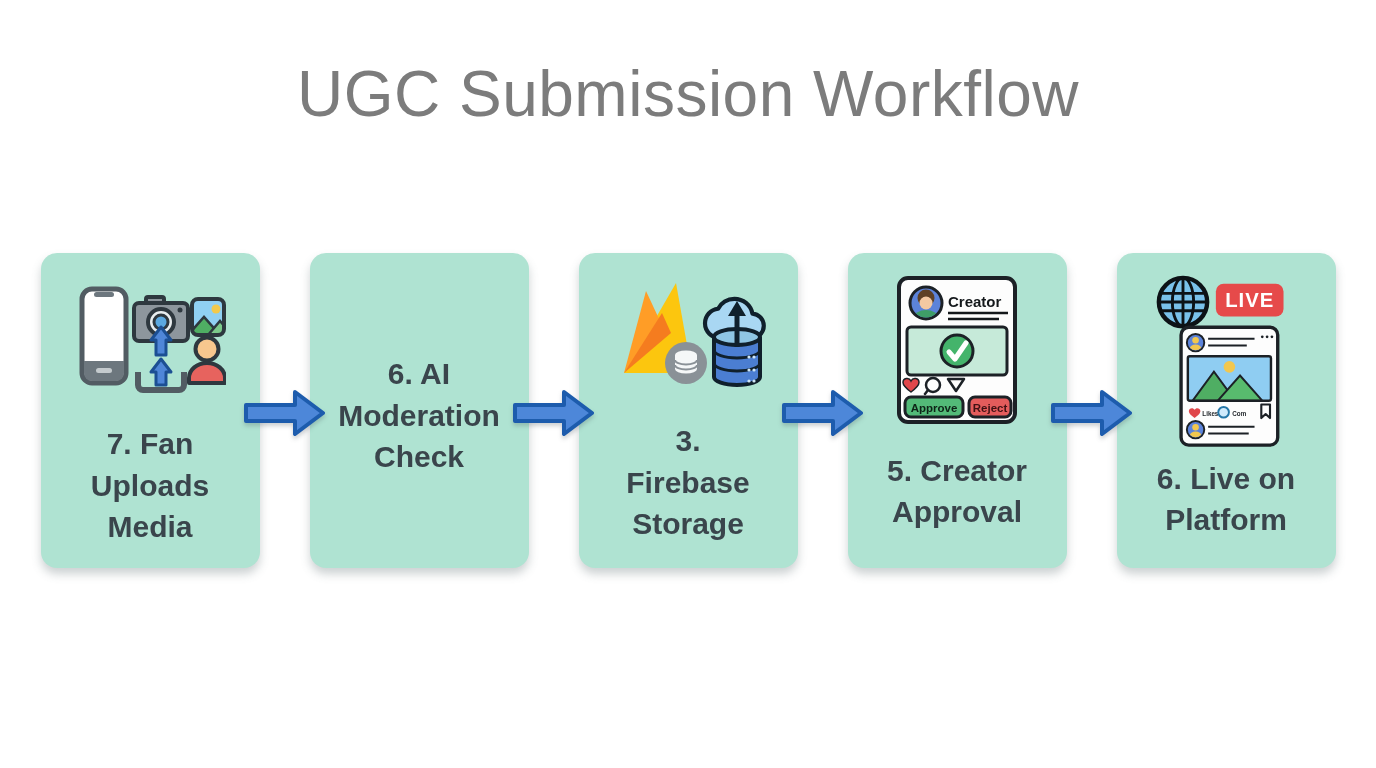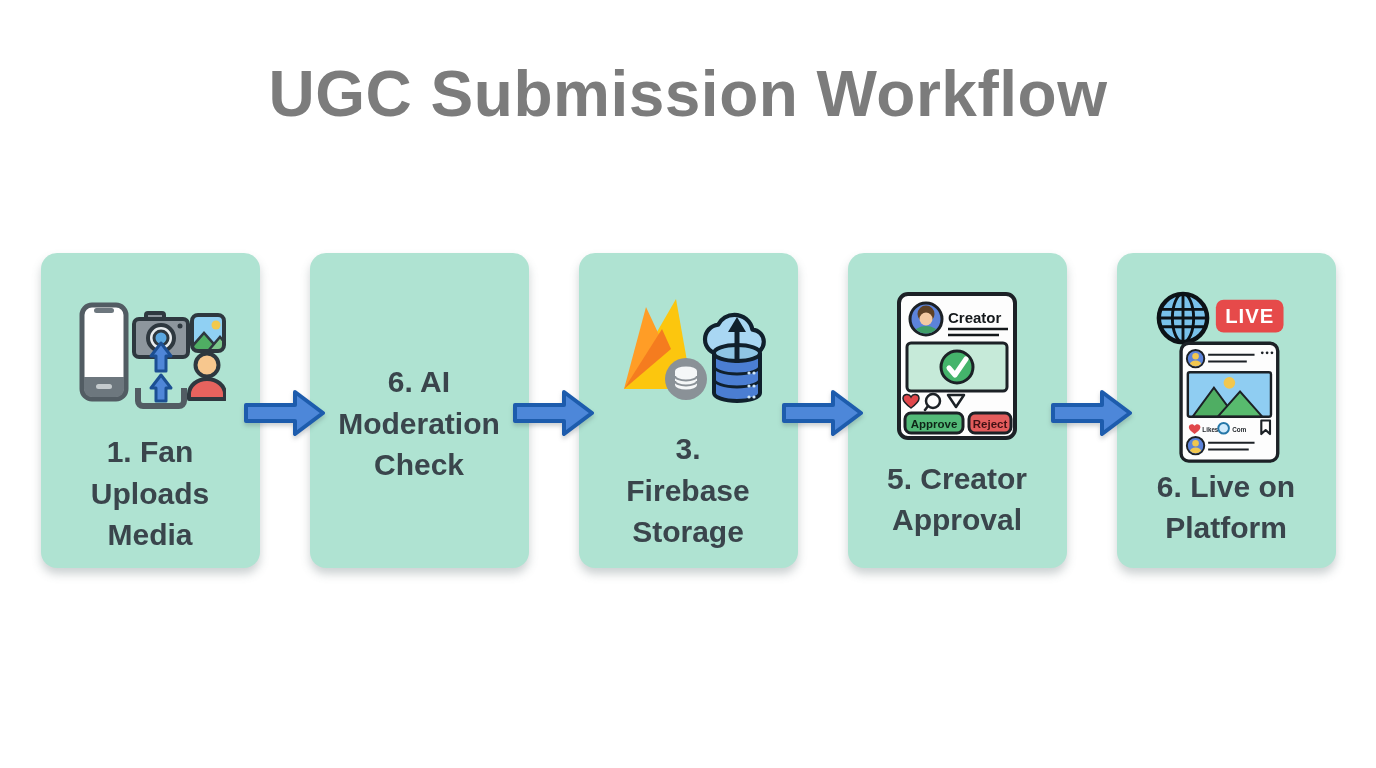--- a/index.html
+++ b/index.html
@@ -8,38 +8,38 @@
     width: 1376px; height: 768px;
     background: #ffffff;
     font-family: "Liberation Sans", sans-serif;
     overflow: hidden;
   }
   .title {
     margin: 56px 0 0 0;
     text-align: center;
     font-size: 64px;
     line-height: 1.2;
-    font-weight: 700;
+    font-weight: 400;
     letter-spacing: 0.5px;
     color: var(--title-color, #7c7c7c);
   }
   .flow {
     display: flex;
     justify-content: center;
     align-items: stretch;
     margin-top: 120px;
   }
   .card {
     width: 219px; height: 315px;
     background: var(--card-bg, #afe3d2);
     border-radius: 16px;
     box-shadow: 0 6px 10px rgba(90,105,110,0.30);
     display: flex;
     flex-direction: column;
-    padding-top: 38px;
+    padding-top: 22px;
     position: relative;
     z-index: 1;
   }
   .icon-area { display: flex; justify-content: center; align-items: flex-start; }
   .ih-1 { height: 140px; }
   .ih-2 { height: 132px; }
   .ih-3 { height: 134px; }
   .ih-4 { height: 152px; }
   .ih-5 { height: 168px; }
   .label-wrap { flex: 1; display: flex; align-items: center; justify-content: center; padding-bottom: 12px; }
@@ -103,21 +103,21 @@
             <circle cx="133" cy="74" r="11.5" fill="#f7c78e" stroke="#2e383f" stroke-width="4"></circle>
             <path d="M115,108 v-5 a18,15 0 0 1 36,0 v5 z" fill="#e7635e" stroke="#2e383f" stroke-width="4" stroke-linejoin="round"></path>
           </g>
           <g>
             <polygon points="87,84 97,97 92,97 92,110 82,110 82,97 77,97" fill="#4f86d8" stroke="#1c4f93" stroke-width="3" stroke-linejoin="round"></polygon>
             <path d="M64,100 v10 a5,5 0 0 0 5,5 h36 a5,5 0 0 0 5,-5 v-10" fill="none" stroke="#525c63" stroke-width="6" stroke-linecap="square"></path>
           </g>
         </svg>
       </div>
       <div class="label-wrap">
-        <div class="label">1. Fan
+        <div class="label">7. Fan
 Uploads
 Media</div>
       </div>
     </section>
 
     <svg class="arrow" width="84" height="50" viewBox="0 0 84 50">
       <polygon points="3,17 52,17 52,4 80,25 52,46 52,33 3,33" fill="var(--arrow-fill,#4d87d9)" stroke="var(--arrow-stroke,#1d5cad)" stroke-width="4" stroke-linejoin="round"></polygon>
     </svg>
 
     <section class="card">

